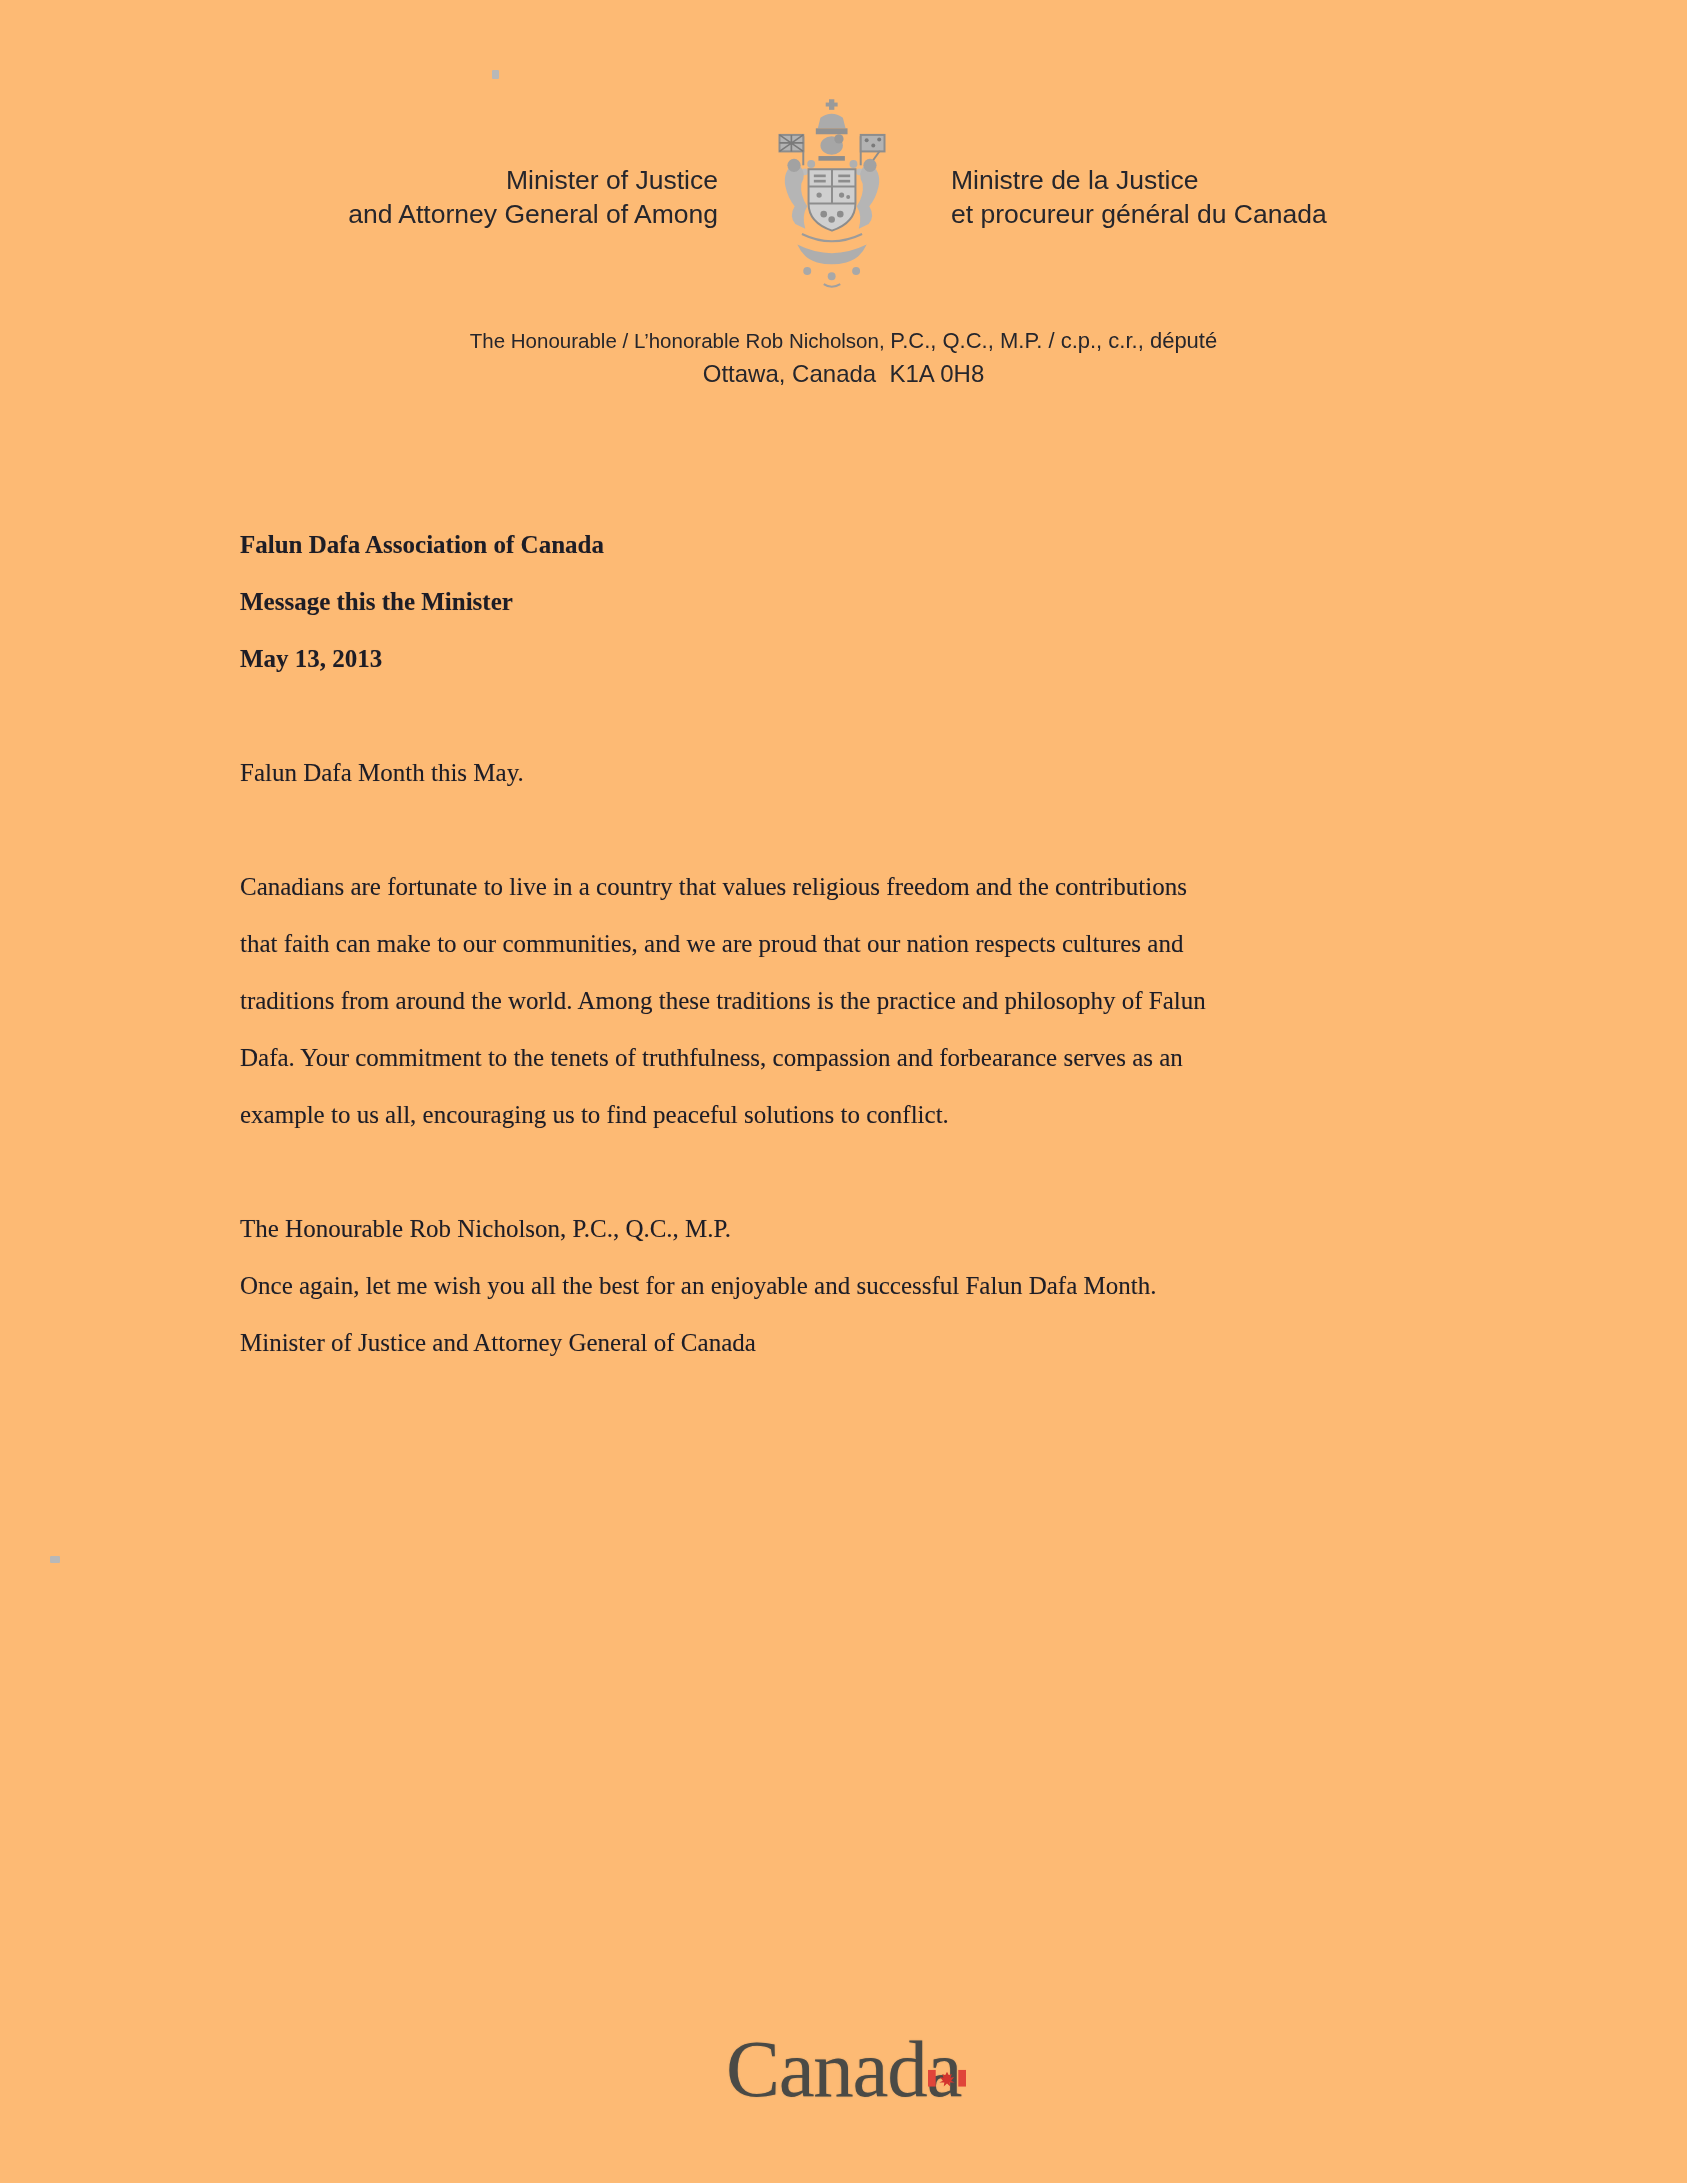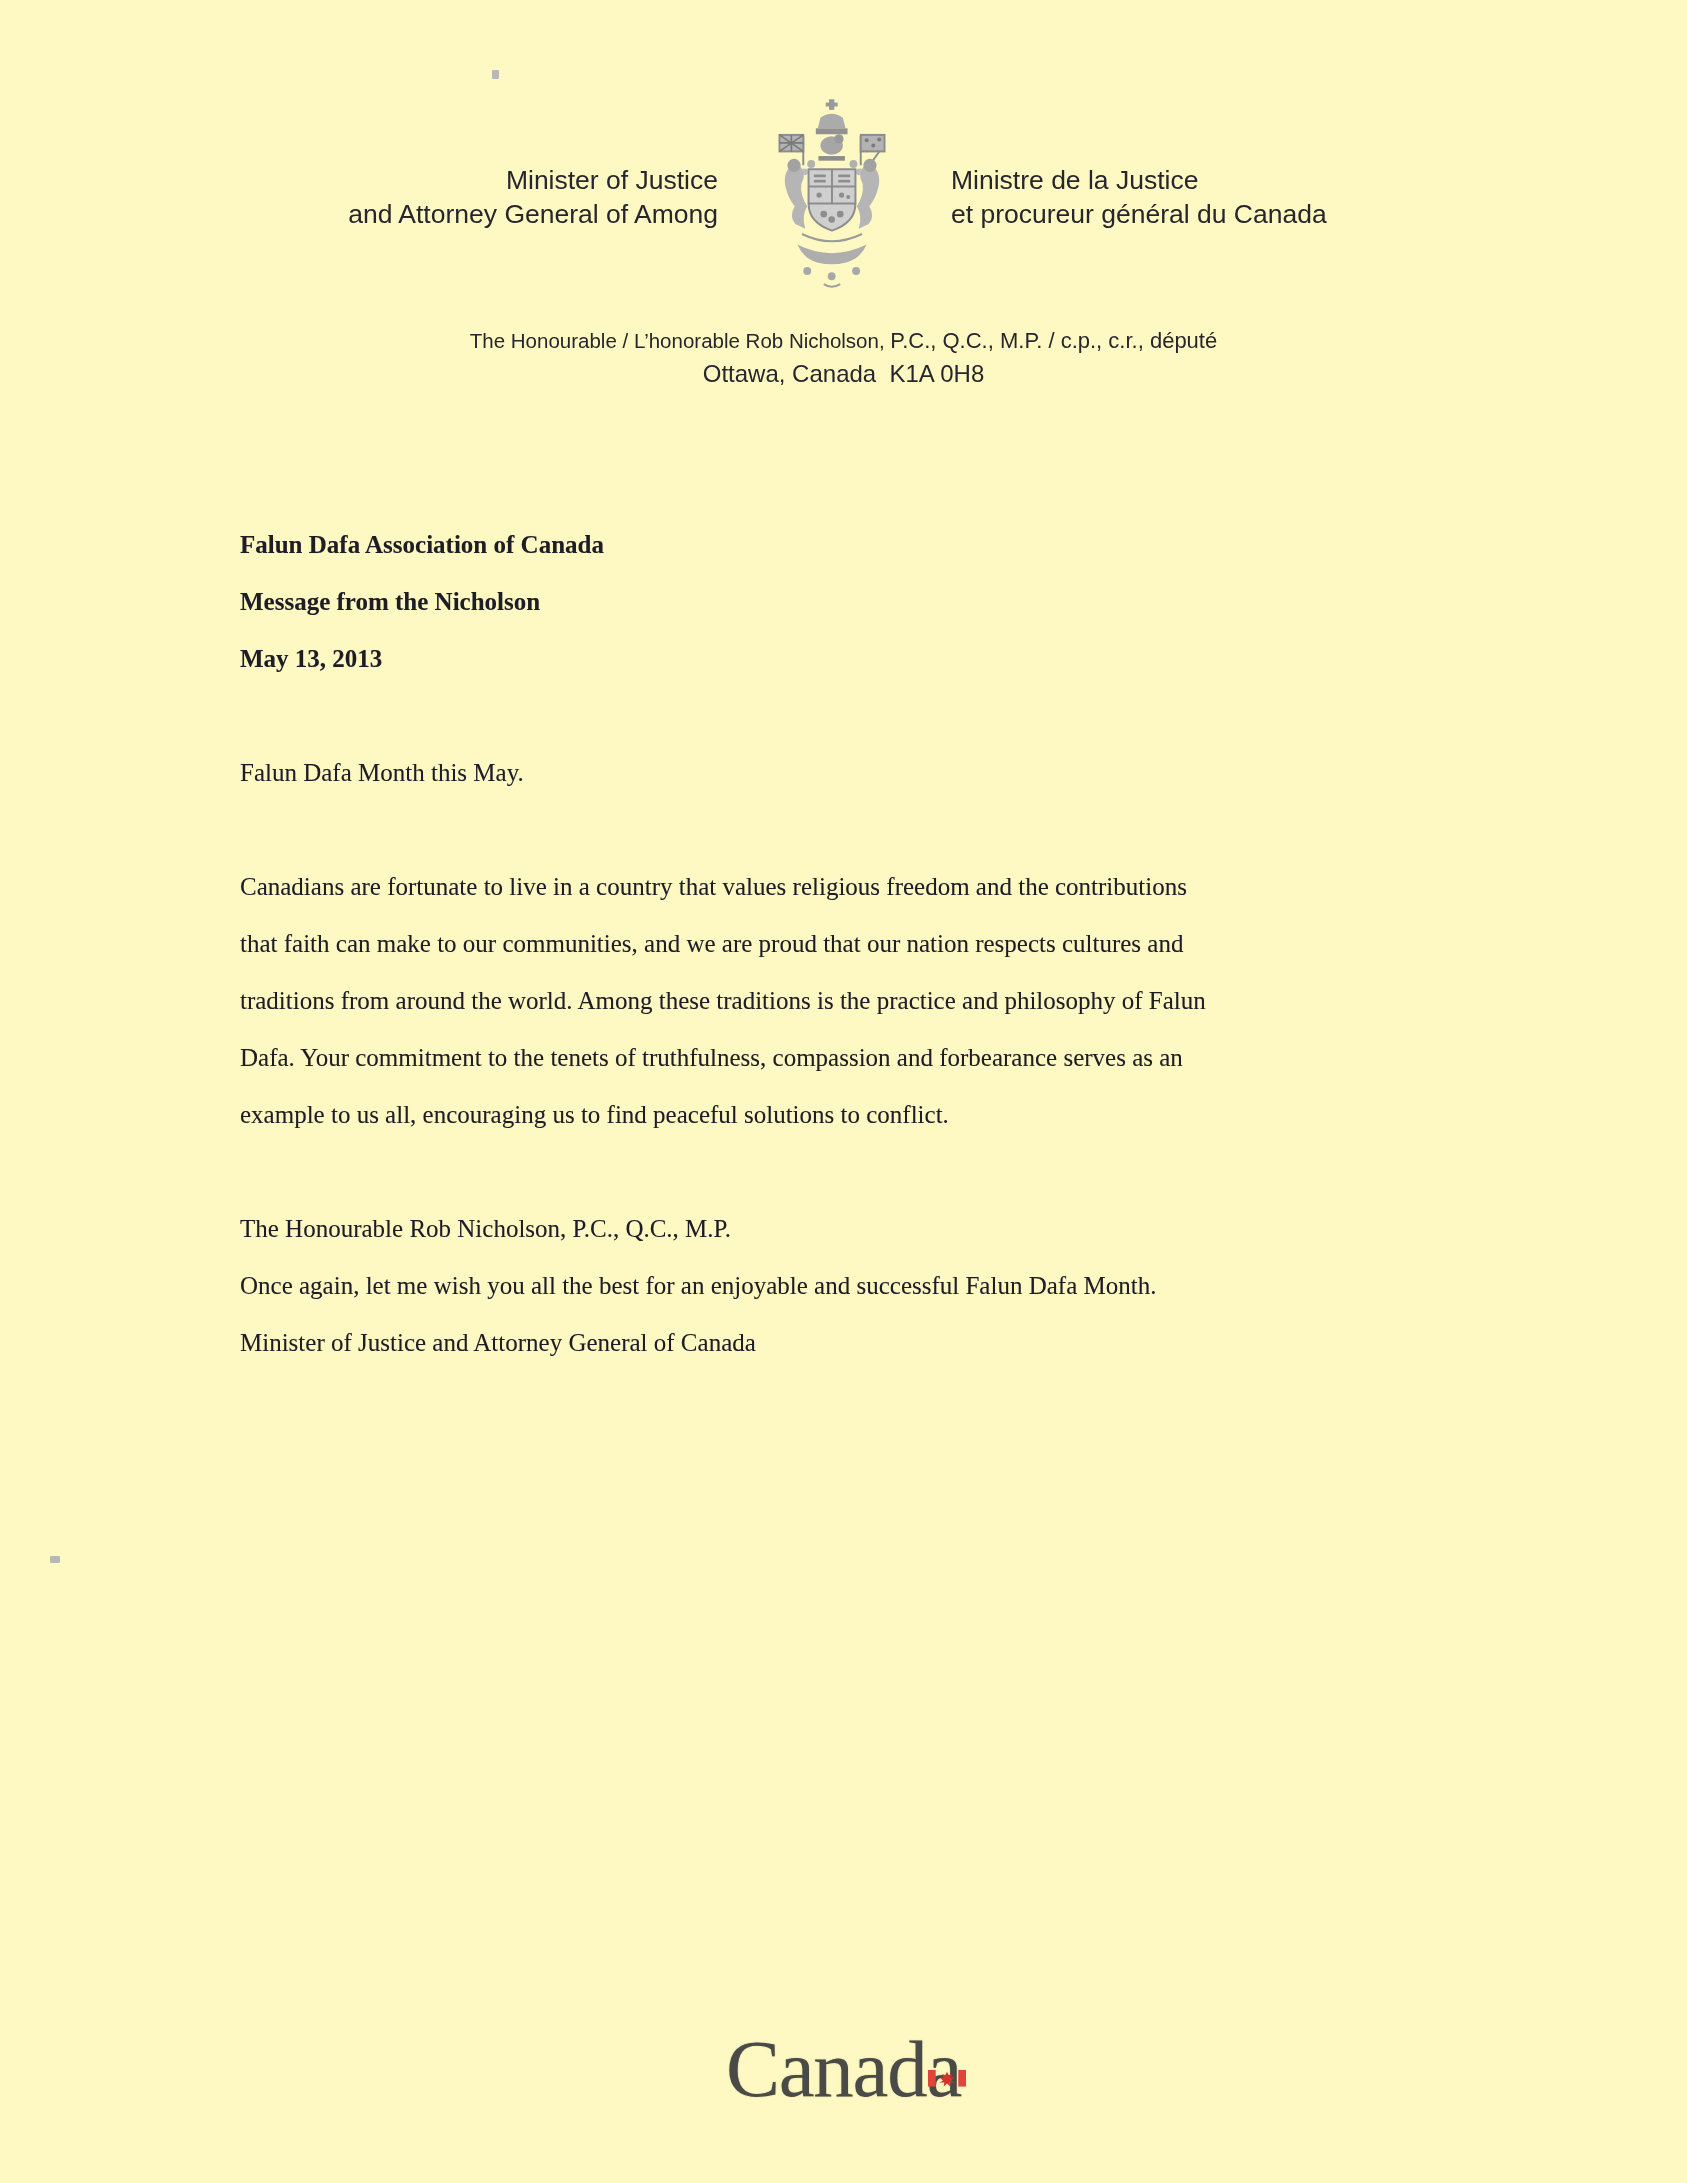--- a/index.html
+++ b/index.html
@@ -1,17 +1,17 @@
 <!DOCTYPE html>
 <html style="font-size:10.6px"><head>
 <meta charset="utf-8">
 <style>
   html,body{margin:0;padding:0;background:#ffffff;}
   .page{
-    position:relative;width:1687px;height:2183px;background:#fef9c3;overflow:hidden;
+    position:relative;width:1687px;height:2183px;background:#fdba74;overflow:hidden;
     font-family:"Liberation Sans",sans-serif;
   }
   
   .lh-en{position:absolute;top:163px;right:969px;text-align:right;
          font-size:26.5px;line-height:34px;color:#26262c;}
   .lh-fr{position:absolute;top:163px;left:951px;text-align:left;
          font-size:26.5px;line-height:34px;color:#26262c;}
   .crest{position:absolute;left:761px;top:97px;width:142px;height:200px;}
   .hon{position:absolute;top:328px;left:0;width:100%;text-align:center;
        color:#26262c;font-size:20.5px;white-space:pre;}
@@ -114,21 +114,21 @@
       <div>et procureur général du Canada</div>
     </div>
 
     <div class="hon"><span>The Honourable / L’honorable Rob Nicholson, </span><span class="postnom">P.C., Q.C., M.P. / c.p., c.r., député</span></div>
     <div class="addr">Ottawa, Canada  K1A 0H8</div>
   </div>
 
   <div class="body-block">
     <div class="heading">
       <div class="body-line">Falun Dafa Association of Canada</div>
-      <div class="body-line">Message from the Nicholson</div>
+      <div class="body-line">Message this the Minister</div>
       <div class="body-line">May 13, 2013</div>
     </div>
 
     <div class="para">
       <div class="body-line">Falun Dafa Month this May.</div>
     </div>
 
     <div class="para">
       <div class="body-line">Canadians are fortunate to live in a country that values religious freedom and the contributions</div>
       <div class="body-line">that faith can make to our communities, and we are proud that our nation respects cultures and</div>

